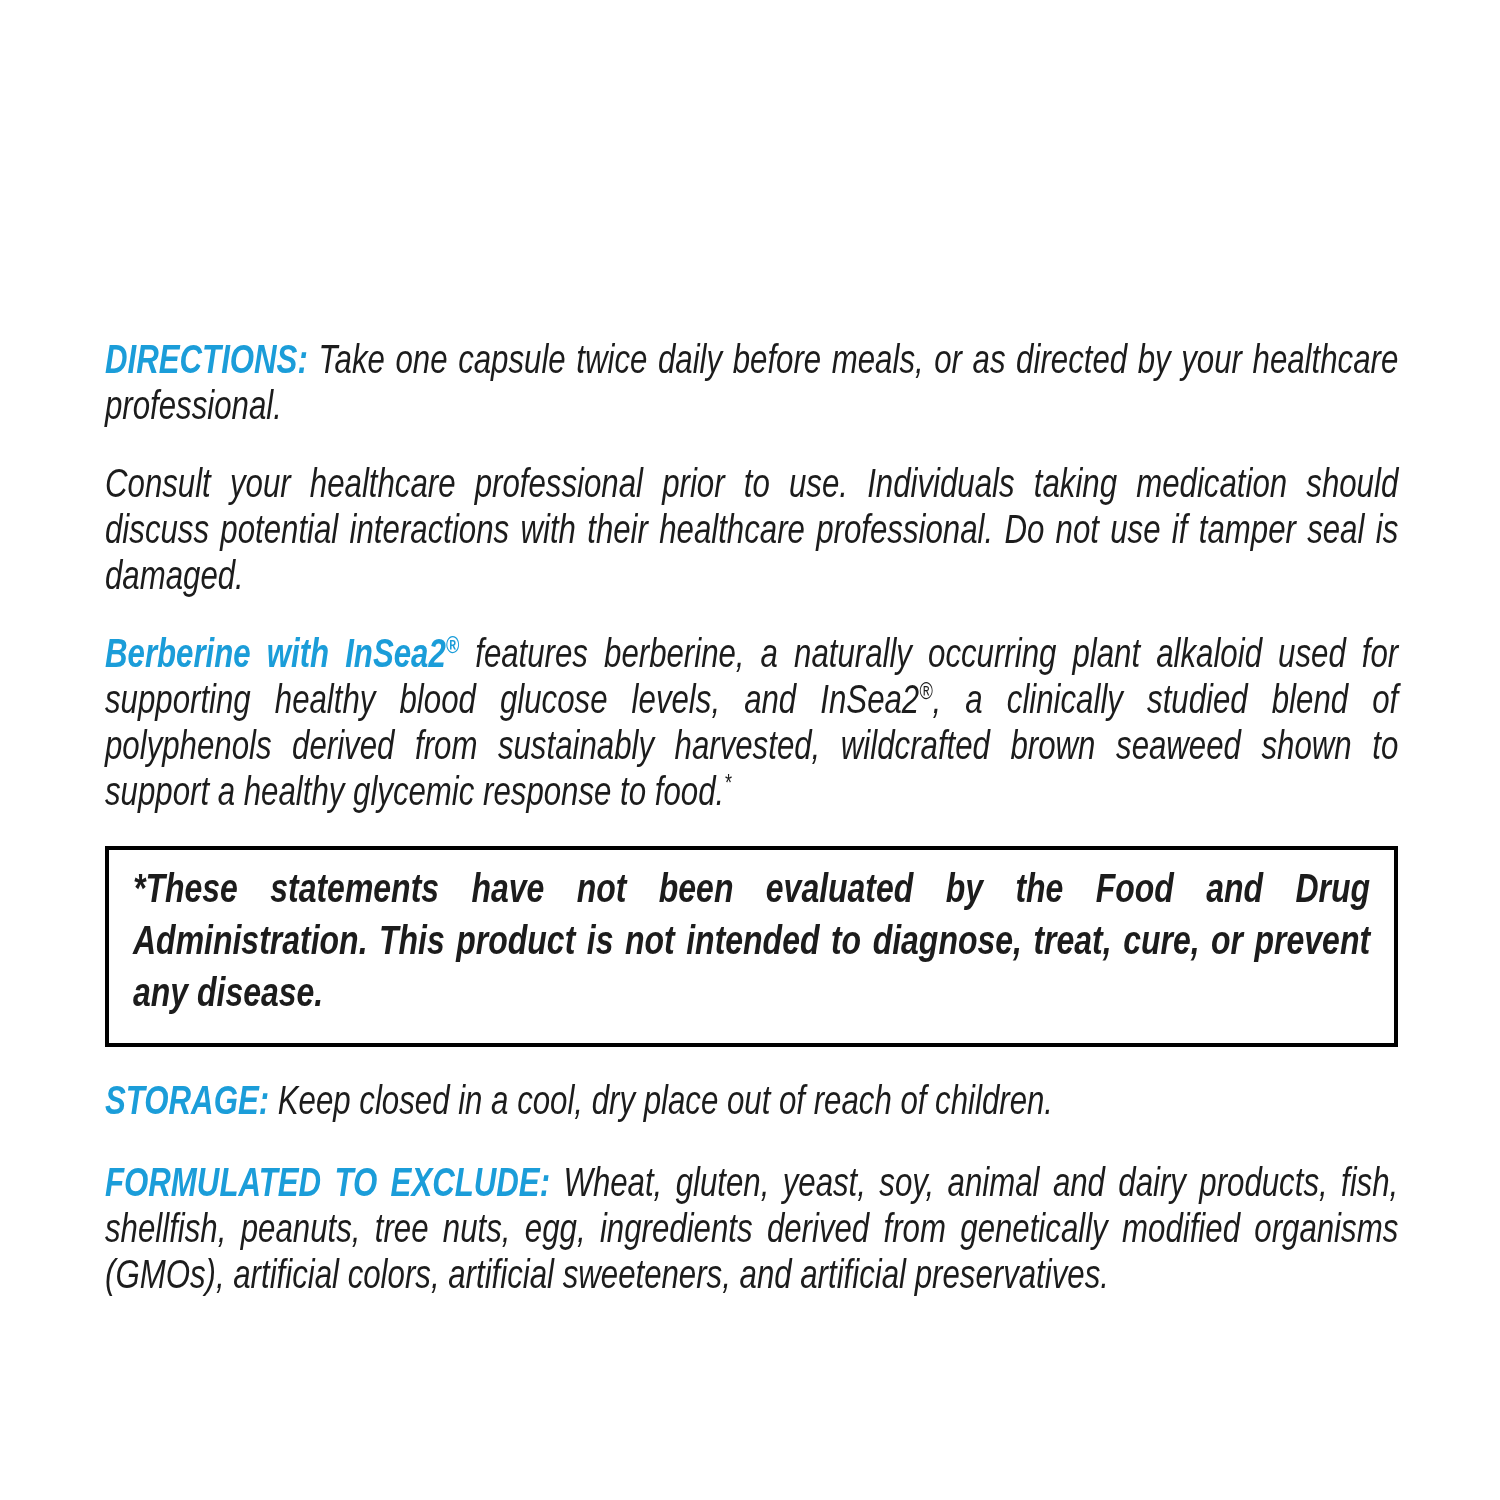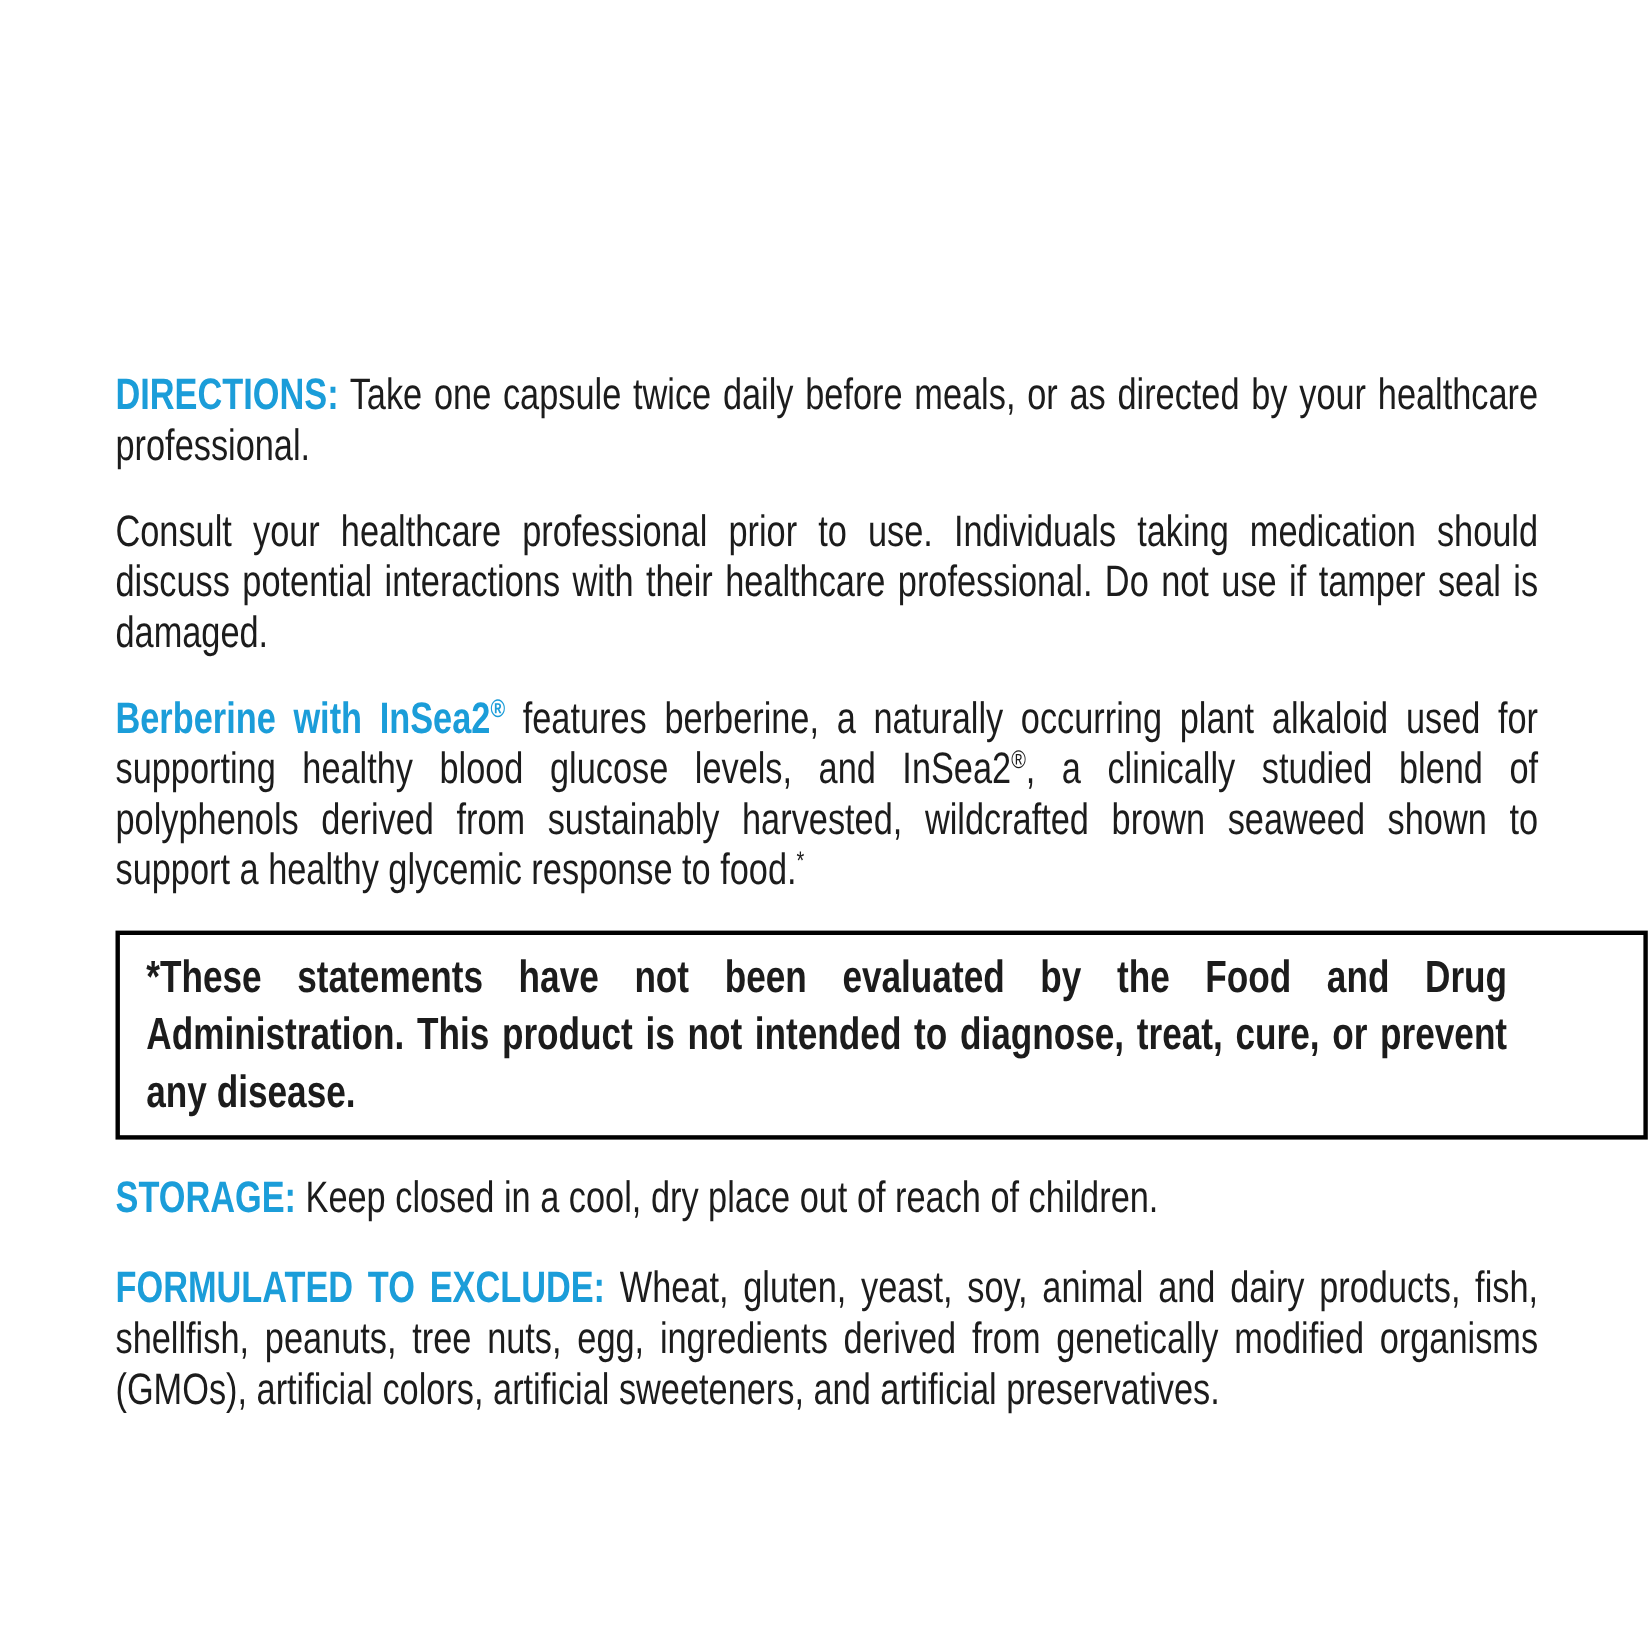--- a/index.html
+++ b/index.html
@@ -10,20 +10,21 @@
     height: 1500px;
     overflow: hidden;
     font-family: "Liberation Sans", "DejaVu Sans", sans-serif;
   }
   .label-canvas {
     position: absolute;
     left: 0; top: 0;
     width: 1500px;
     height: 1500px;
     background: #ffffff;
+    font-style: italic;
   }
   .label-content {
     position: absolute;
     left: 105px;
     top: 336px;
     width: 1293px;
     color: var(--text, #1c1c1c);
   }
   
   .para {
@@ -39,24 +40,24 @@
   .accent {
     color: var(--accent, #1b9dd9);
     font-weight: bold;
   }
   sup {
     font-size: 58%;
     line-height: 0;
     vertical-align: 14px;
   }
   .disclaimer-box {
-    width: 1393px;
+    width: 1293px;
     border: 4px solid #000000;
     box-sizing: border-box;
-    padding: 12px 24px 14px 24px;
+    padding: 12px 24px 25px 24px;
     margin: 0 0 30px 0;
   }
   .disclaimer-box .para {
     width: 1586px;
     font-weight: bold;
     font-size: 41px;
     line-height: 52px;
     margin: 0;
   }
   .storage-para { margin-bottom: 36px; }

